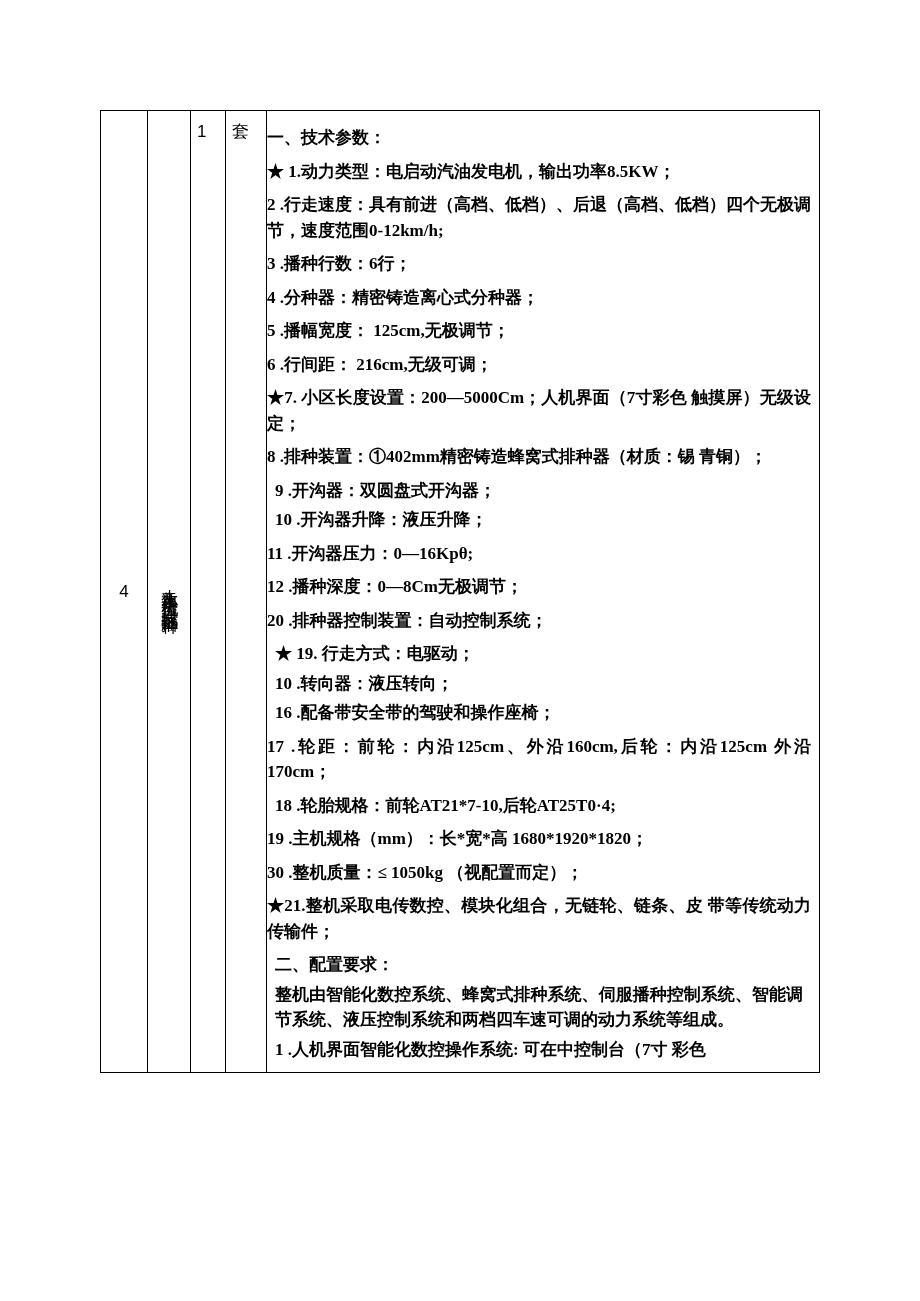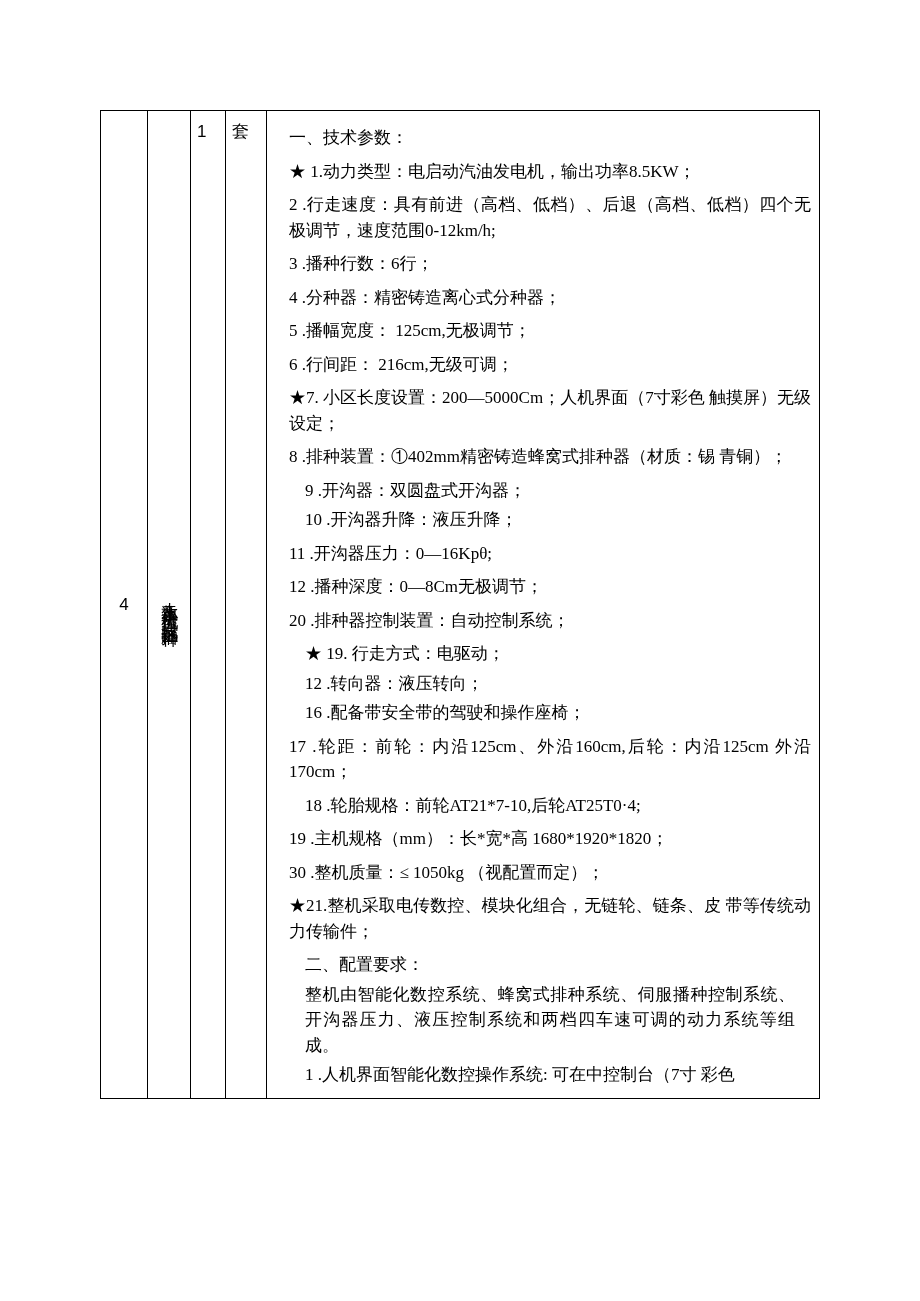--- a/index.html
+++ b/index.html
@@ -45,29 +45,30 @@
     text-align: left;
     font-family: Arial, sans-serif;
     padding-top: 8px;
   }
   td.col-unit {
     width: 28px;
     text-align: left;
     padding-top: 8px;
   }
   td.col-spec {
-    padding: 6px 8px 6px 22px;
+    padding: 6px 8px 6px 0;
+    font-weight: bold;
   }
   .spec-line {
     margin: 8px 0;
     text-align: justify;
     text-justify: inter-ideograph;
   }
   .spec-line.tight {
-    margin: 4px 16px;
+    margin: 4px 8px;
   }
 </style>
 </head>
 <body>
 
 <div class="page">
   <table>
     <tbody>
         <tr>
       <td class="col-idx">
@@ -91,27 +92,27 @@
         <div class="spec-line">5 .播幅宽度： 125cm,无极调节；</div>
         <div class="spec-line">6 .行间距： 216cm,无级可调；</div>
         <div class="spec-line">★7. 小区长度设置：200—5000Cm；人机界面（7寸彩色  触摸屏）无级设定；</div>
         <div class="spec-line">8 .排种装置：①402mm精密铸造蜂窝式排种器（材质：锡  青铜）；</div>
         <div class="spec-line tight">9 .开沟器：双圆盘式开沟器；</div>
         <div class="spec-line tight">10 .开沟器升降：液压升降；</div>
         <div class="spec-line">11 .开沟器压力：0—16Kpθ;</div>
         <div class="spec-line">12 .播种深度：0—8Cm无极调节；</div>
         <div class="spec-line">20 .排种器控制装置：自动控制系统；</div>
         <div class="spec-line tight">★ 19. 行走方式：电驱动；</div>
-        <div class="spec-line tight">12 .转向器：液压转向；</div>
+        <div class="spec-line tight">10 .转向器：液压转向；</div>
         <div class="spec-line tight">16 .配备带安全带的驾驶和操作座椅；</div>
         <div class="spec-line">17 .轮距：前轮：内沿125cm、外沿160cm,后轮：内沿125cm 外沿 170cm；</div>
         <div class="spec-line tight">18 .轮胎规格：前轮AT21*7-10,后轮AT25T0·4;</div>
         <div class="spec-line">19 .主机规格（mm）：长*宽*高 1680*1920*1820；</div>
         <div class="spec-line">30 .整机质量：≤ 1050kg （视配置而定）；</div>
         <div class="spec-line">★21.整机采取电传数控、模块化组合，无链轮、链条、皮 带等传统动力传输件；</div>
         <div class="spec-line tight">二、配置要求：</div>
-        <div class="spec-line tight">整机由智能化数控系统、蜂窝式排种系统、伺服播种控制系统、开沟器压力、液压控制系统和两档四车速可调的动力系统等组成。</div>
+        <div class="spec-line tight">整机由智能化数控系统、蜂窝式排种系统、伺服播种控制系统、智能调节系统、液压控制系统和两档四车速可调的动力系统等组成。</div>
         <div class="spec-line tight">1 .人机界面智能化数控操作系统: 可在中控制台（7寸 彩色</div>
       </td>
     </tr>
   </tbody>
     </table>
 </div>
 
 </body></html>

